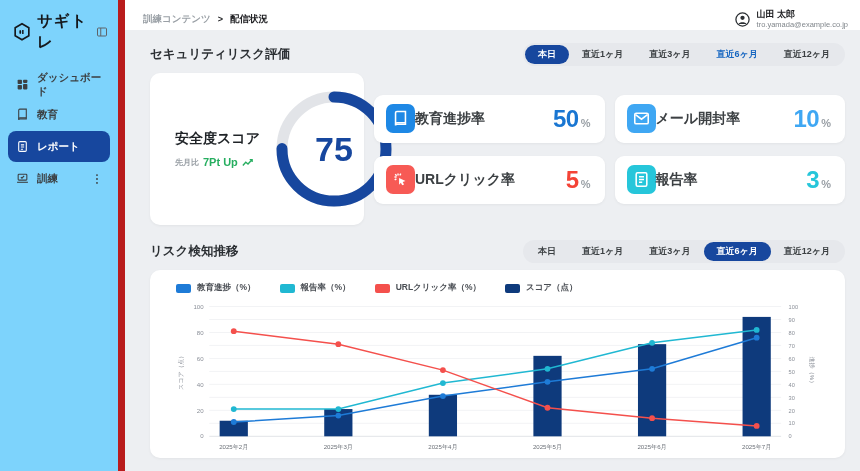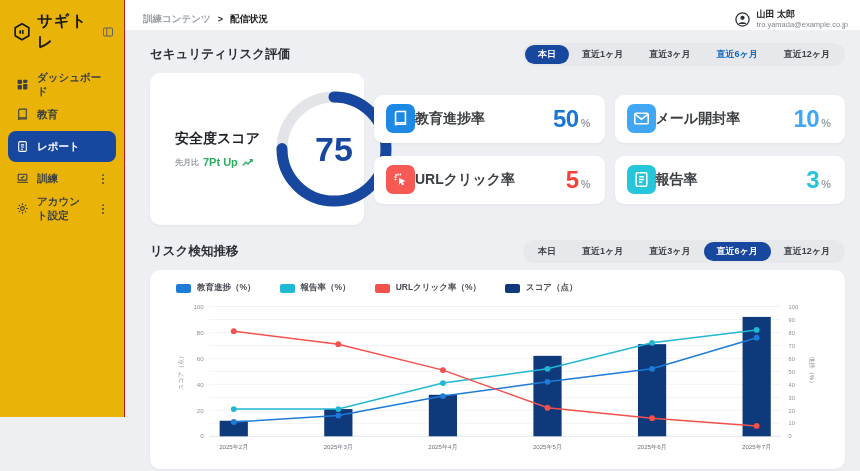--- a/index.html
+++ b/index.html
@@ -2,22 +2,22 @@
 <html><head>
 <meta charset="utf-8">
 <style>
   html,body{margin:0;padding:0;}
   body{
     width:860px;height:471px;overflow:hidden;position:relative;
     font-family:"Liberation Sans","DejaVu Sans",sans-serif;
     background:#EDEFF2;-webkit-font-smoothing:antialiased;
   }
   
-  .sidebar{position:absolute;left:0;top:0;width:125px;height:417px;background:#eab308;
-    border-right:1px solid #b91c1c;box-sizing:border-box;z-index:2;}
+  .sidebar{position:absolute;left:0;top:0;width:125px;height:471px;background:#7dd3fc;
+    border-right:7px solid #b91c1c;box-sizing:border-box;z-index:2;}
   .logo-row{display:flex;align-items:center;gap:5px;padding:11px 10px 10px 12px;}
   .logo-mark{width:20px;height:20px;color:#15181C;flex:0 0 auto;}
   .logo-mark svg{width:20px;height:20px;display:block;}
   .logo-text{font-size:15.5px;font-weight:800;letter-spacing:1px;color:#15181C;}
   .collapse-btn{margin-left:auto;color:#5f6368;display:flex;}
   .collapse-btn svg{width:12px;height:12px;}
   .nav{padding:8px 8px 0 8px;}
   .nav-item{display:flex;align-items:center;gap:8px;padding:0 8px;height:27px;margin-bottom:3px;
     border-radius:8px;font-size:10.5px;color:#3C4043;font-weight:700;cursor:pointer;}
   .nav-item.selected{background:#17479E;color:#fff;height:31px;}
@@ -63,21 +63,21 @@
   .stat-card{height:48px;display:flex;align-items:center;padding:0 14px 0 12px;border-radius:9px;}
   .stat-icon{width:29px;height:29px;border-radius:7px;display:flex;align-items:center;
     justify-content:center;color:#fff;flex:0 0 auto;}
   .stat-icon svg{width:17px;height:17px;}
   .stat-label{font-size:14px;font-weight:800;color:#3C4043;margin-left:0;}
   .stat-value{margin-left:auto;display:flex;align-items:baseline;gap:2px;}
   .stat-num{font-size:24px;font-weight:800;letter-spacing:-.5px;}
   .stat-unit{font-size:11px;color:#9AA0A6;font-weight:700;}
   
   .trend-section{margin-top:15px;}
-  .chart-card{margin-top:8px;padding:10px 6px 12px 8px;}
+  .chart-card{margin-top:8px;padding:10px 6px 1px 8px;}
   .legend{display:flex;gap:24px;margin:2px 0 5px 18px;}
   .legend-item{display:flex;align-items:center;gap:6px;}
   .legend-swatch{width:15px;height:9px;border-radius:2px;}
   .legend-label{font-size:8.5px;color:#4A4E54;font-weight:700;}
   #trend-chart{display:block;width:100%;height:158px;}
 </style>
 </head>
 <body>
 
 <div class="sidebar">
@@ -144,36 +144,20 @@
         <span class="nav-label">訓練</span>
         <span class="dots">
           <svg viewBox="0 0 8 20" fill="currentColor">
             <circle cx="4" cy="3.5" r="1.6"></circle>
             <circle cx="4" cy="10" r="1.6"></circle>
             <circle cx="4" cy="16.5" r="1.6"></circle>
           </svg>
         </span>
       </div>
 
-      <div class="nav-item">
-        <span class="nav-icon">
-          <svg viewBox="0 0 24 24" fill="none" stroke="currentColor" stroke-width="2">
-            <circle cx="12" cy="12" r="3.4"></circle>
-            <path d="M12 2.5v3M12 18.5v3M2.5 12h3M18.5 12h3M5.2 5.2l2.1 2.1M16.7 16.7l2.1 2.1M18.8 5.2l-2.1 2.1M7.3 16.7l-2.1 2.1"></path>
-          </svg>
-        </span>
-        <span class="nav-label">アカウント設定</span>
-        <span class="dots">
-          <svg viewBox="0 0 8 20" fill="currentColor">
-            <circle cx="4" cy="3.5" r="1.6"></circle>
-            <circle cx="4" cy="10" r="1.6"></circle>
-            <circle cx="4" cy="16.5" r="1.6"></circle>
-          </svg>
-        </span>
-      </div>
 
   </div>
 </div>
 
 <div class="header">
   <div class="breadcrumb">
     <span>訓練コンテンツ</span>
     <span class="sep">&gt;</span>
     <span class="current">配信状況</span>
   </div>

